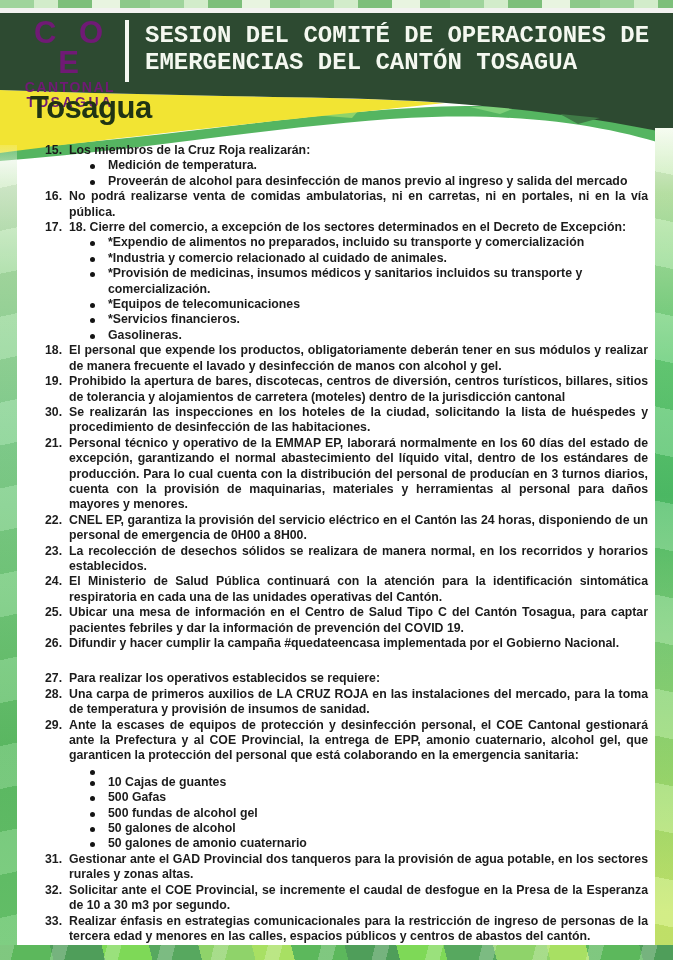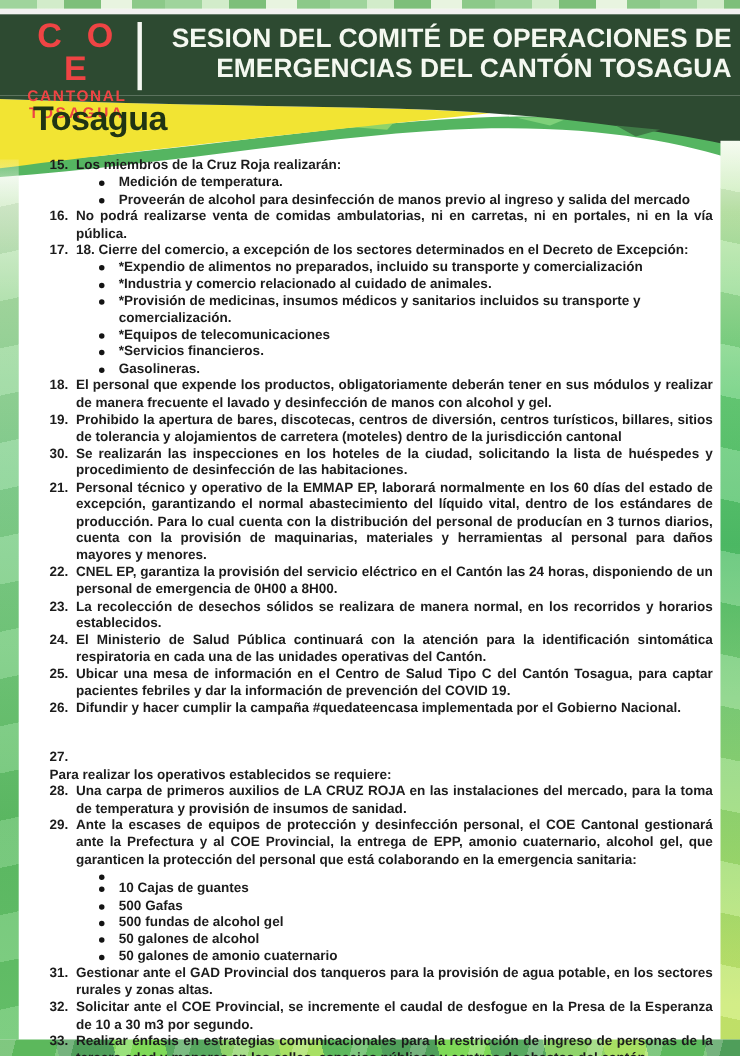--- a/index.html
+++ b/index.html
@@ -17,34 +17,34 @@
         #9fd49c 0 34px, #d2ecca 34px 58px, #7dbf7a 58px 92px,
         #e8f4e0 92px 120px, #8cc989 120px 150px);
   }
   .top-gap { position:absolute; top:8px; left:0; right:0; height:5px; background:#f2f2f0; }
 
   
   .header-band {
     position:absolute; top:13px; left:0; right:0; height:74px;
     background:#2d4a31;
   }
-  .logo { position:absolute; top:18px; left:22px; width:96px; color:#ef4444; text-align:center; }
+  .logo { position:absolute; top:18px; left:22px; width:96px; color:#701a75; text-align:center; }
   .logo-coe {
     font-size:31px; font-weight:900; letter-spacing:7px; line-height:30px;
     margin-left:4px;
   }
   .logo-sub1 { font-size:14px; font-weight:800; letter-spacing:1.5px; line-height:15px; margin-top:2px; }
   .logo-sub2 { font-size:14px; font-weight:800; letter-spacing:2.5px; line-height:15px; }
   .logo-divider {
     position:absolute; top:20px; left:125px; width:4px; height:62px; background:#f5f8f2;
   }
   .header-title {
     position:absolute; top:22px; left:145px; right:8px;
     color:#f4f8f0; font-weight:800; font-size:24px; line-height:27px;
-    text-align:right; letter-spacing:0px;
+    text-align:left; letter-spacing:0px;font-family:Liberation Mono, monospace;
   }
 
   
   .header-curve { position:absolute; top:87px; left:0; width:673px; height:75px; }
   .brand-tosagua {
     position:absolute; top:90px; left:30px;
     font-size:31px; font-weight:900; letter-spacing:-0.5px;
     color:#203414;
   }
 
@@ -72,21 +72,21 @@
         #5cb85c 0 52px, #4f9e5a 52px 102px, #7ed957 102px 148px,
         #57a85f 148px 196px, #8fd36a 196px 248px, #a8e063 248px 286px);
   }
 
   
   .doc {
     position:absolute; top:143px; left:45px; right:25px;
     color:#1c1c1c; font-size:12.3px; font-weight:700; line-height:15.4px;
   }
   .item { display:flex;justify-content:flex-end; }
-  .item.gap-before { margin-top:30px;flex-direction:column; }
+  .item.gap-before { margin-top:20px; }
   .num { flex:none; width:24px; }
   .txt { flex:1; text-align:justify; }
   .bullet { display:flex; padding-left:45px; }
   .dot {
     flex:none; width:5px; height:5px; border-radius:50%;
     background:#141414; margin:6px 13px 0 0;
   }
   .btxt { flex:1; }
 </style>
 </head>

